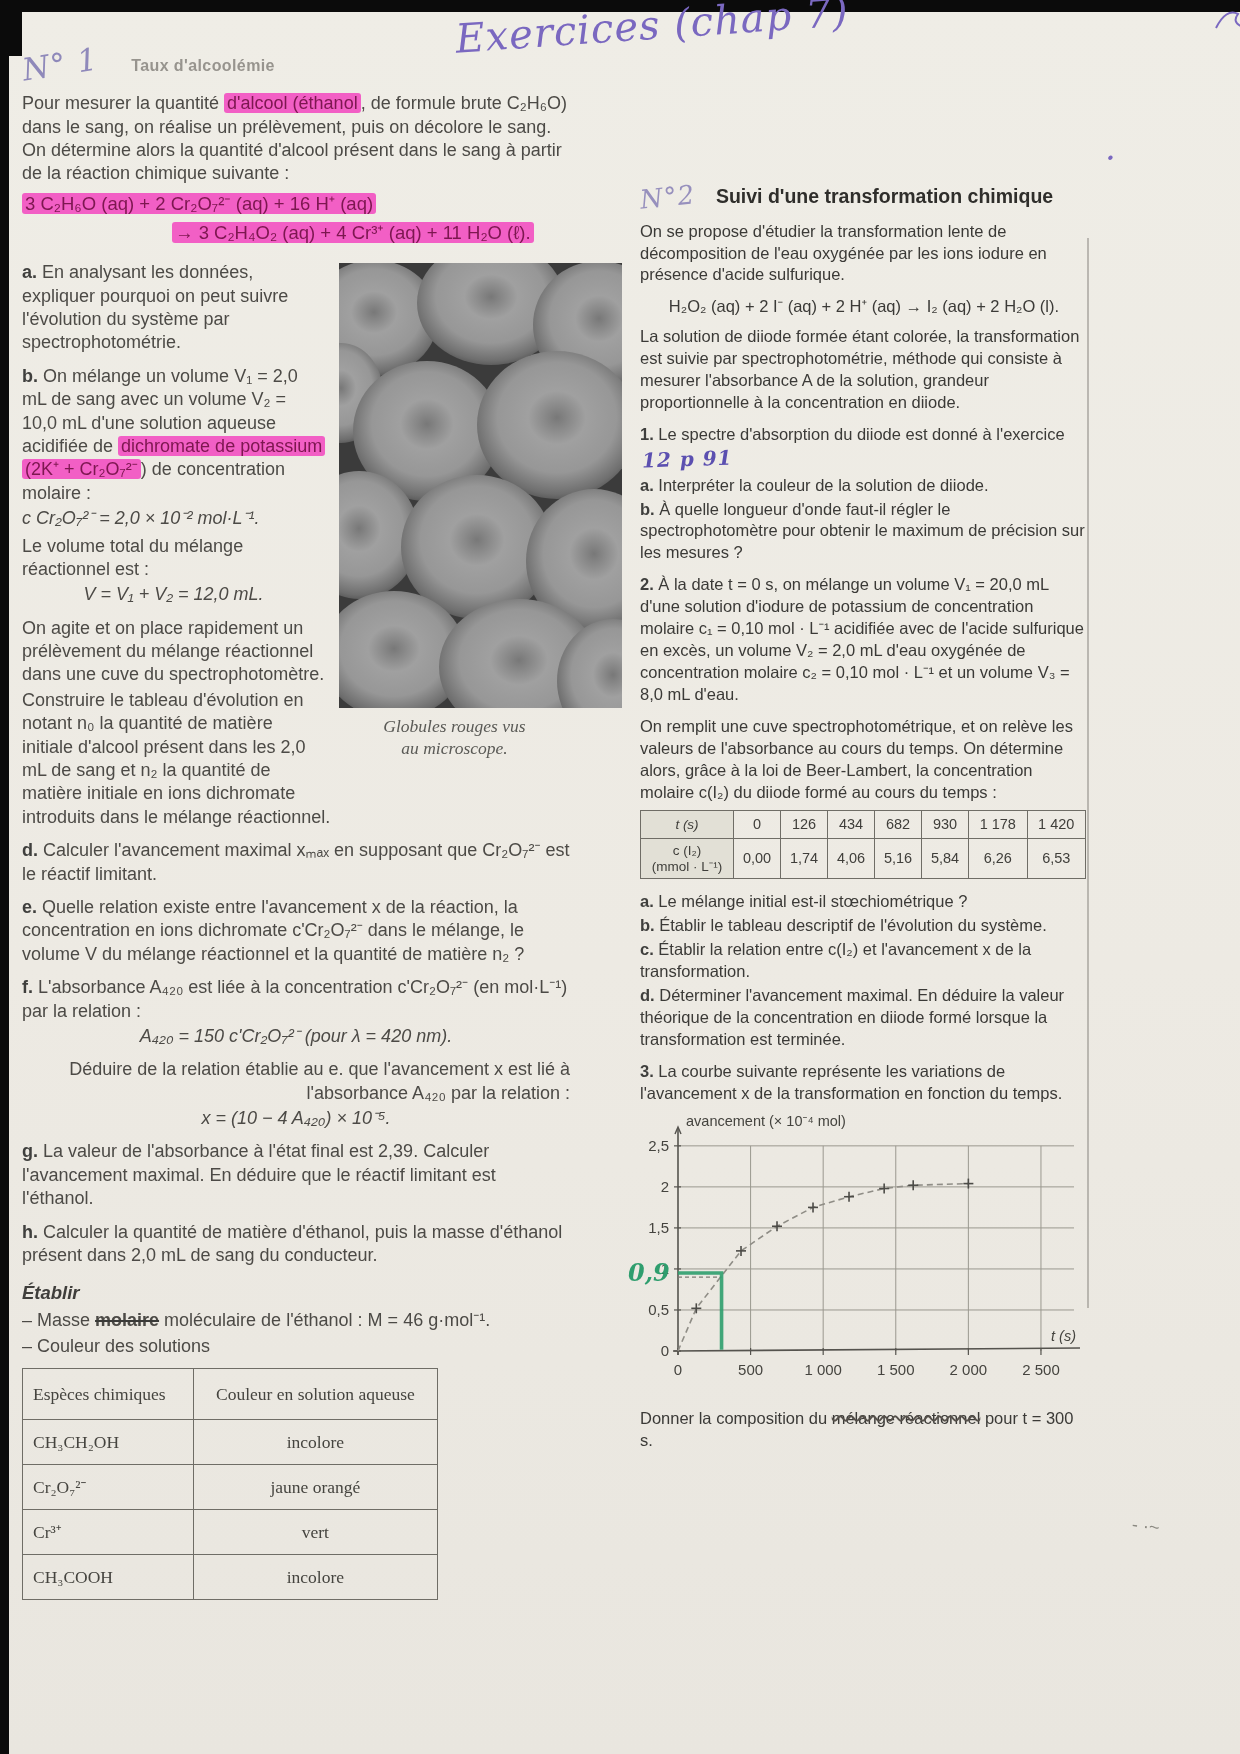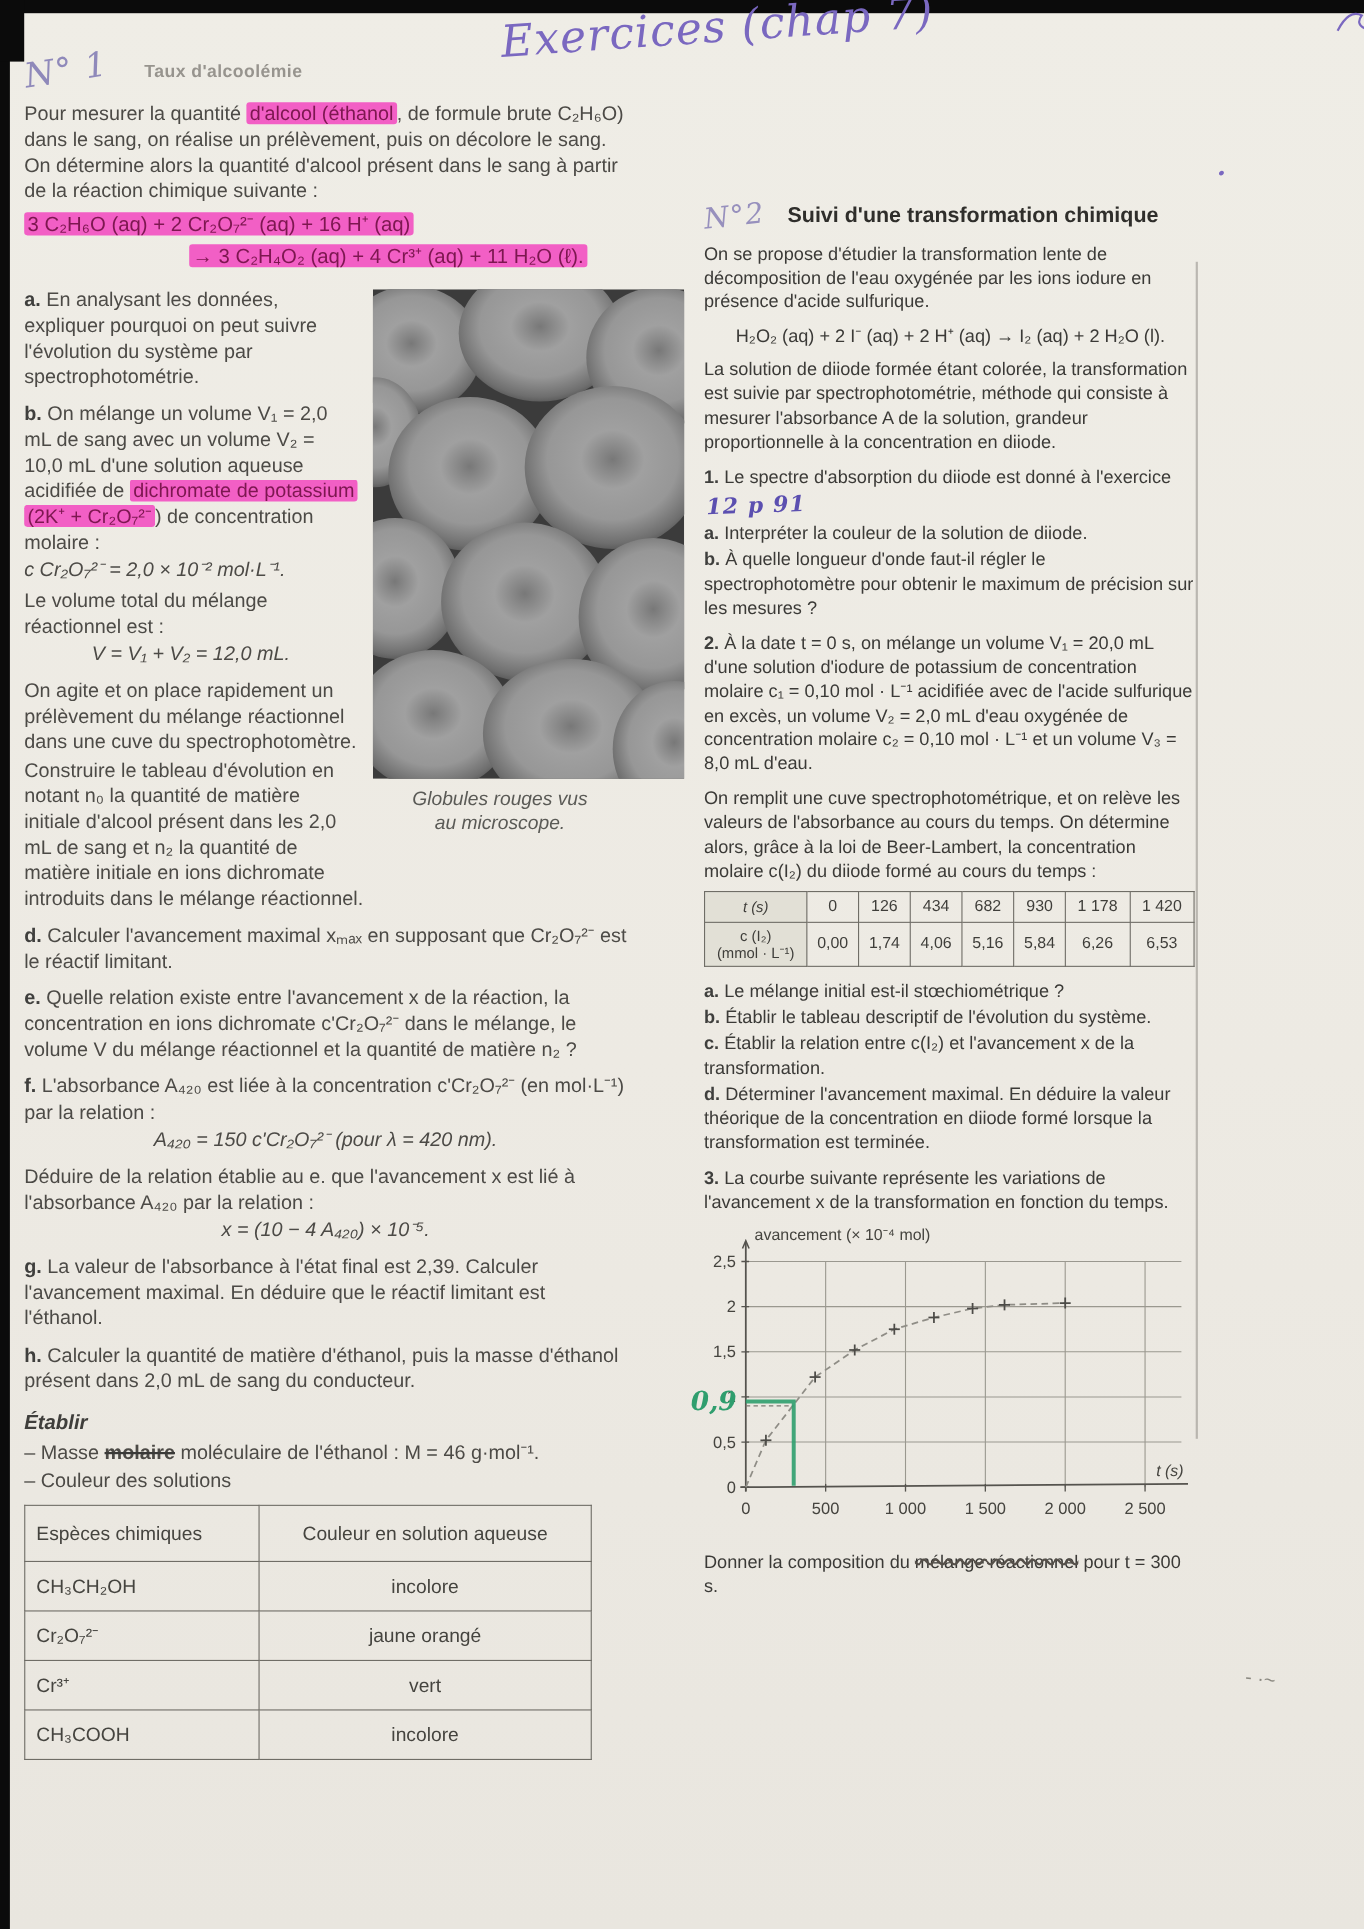--- a/index.html
+++ b/index.html
@@ -24,26 +24,26 @@
   p{margin:0 0 10px;}
   .qlabel{font-weight:700;color:#3f3f3d;}
   .hl{background:#f25fc5;color:#7d1750;padding:0 3px;border-radius:3px;box-decoration-break:clone;-webkit-box-decoration-break:clone;}
   .equation1{margin:2px 0 14px;font-size:18.5px;line-height:1.55;}
   .equation1 .line2{margin-left:150px;}
   .formula{text-align:center;margin:2px 0 10px;}
   .var{font-style:italic;}
   .struck{font-weight:700;text-decoration:line-through;text-decoration-thickness:2px;text-decoration-color:#3a3a38;}
   .scribble{text-decoration-line:line-through;text-decoration-style:wavy;text-decoration-color:#55504a;text-decoration-thickness:1.5px;}
   
-  .photo-box{float:right;width:231px;margin:2px 0 26px 14px;}
+  .photo-box{float:right;width:231px;margin:2px 0 26px 14px;font-family:Liberation Serif, serif;}
   .photo-caption{font-style:italic;color:#5a5a56;text-align:center;font-size:17.5px;line-height:1.25;margin-top:8px;}
   
   .donnees-title{font-style:italic;font-weight:700;color:#3f3e3b;margin:14px 0 4px;font-size:18.5px;}
   
-  .species-table{border-collapse:collapse;width:516px;margin-top:10px;}
+  .species-table{border-collapse:collapse;width:416px;margin-top:10px;font-family:Liberation Serif, serif;}
   .species-table td,.species-table th{border:1.6px solid #6f6d66;font-weight:400;text-align:left;padding:9px 10px;height:26px;font-size:17.5px;color:#45443f;}
   .species-table th{padding:12px 10px;}
   .species-table .c2{text-align:center;}
   
   .kin-table{border-collapse:collapse;width:446px;margin:4px 0 12px;}
   .kin-table td{border:1.4px solid #6f6d66;text-align:center;font-size:14.5px;color:#3f3e3a;padding:4px 2px;}
   .kin-table .lab{background:#e2e0d6;width:88px;font-size:13.5px;line-height:1.15;}
   
   .chart-wrap{margin:6px 0 4px -14px;}
 </style>
@@ -136,21 +136,21 @@
     </p>
     <p>
       <span class="qlabel">e.</span>
       <span>Quelle relation existe entre l'avancement x de la réaction, la concentration en ions dichromate c'Cr₂O₇²⁻ dans le mélange, le volume V du mélange réactionnel et la quantité de matière n₂ ?</span>
     </p>
     <p style="margin-bottom:2px;">
       <span class="qlabel">f.</span>
       <span>L'absorbance A₄₂₀ est liée à la concentration c'Cr₂O₇²⁻ (en mol·L⁻¹) par la relation :</span>
     </p>
     <p class="formula var">A₄₂₀ = 150 c'Cr₂O₇²⁻ (pour λ = 420 nm).</p>
-    <p style="margin-bottom:2px;">Déduire de la relation établie au e. que l'avancement x est lié à l'absorbance A₄₂₀ par la relation :</p>
+    <p style="margin-bottom:2px;text-align:right;">Déduire de la relation établie au e. que l'avancement x est lié à l'absorbance A₄₂₀ par la relation :</p>
     <p class="formula var">x = (10 − 4 A₄₂₀) × 10⁻⁵.</p>
     <p>
       <span class="qlabel">g.</span>
       <span>La valeur de l'absorbance à l'état final est 2,39. Calculer l'avancement maximal. En déduire que le réactif limitant est l'éthanol.</span>
     </p>
     <p>
       <span class="qlabel">h.</span>
       <span>Calculer la quantité de matière d'éthanol, puis la masse d'éthanol présent dans 2,0 mL de sang du conducteur.</span>
     </p>
 

